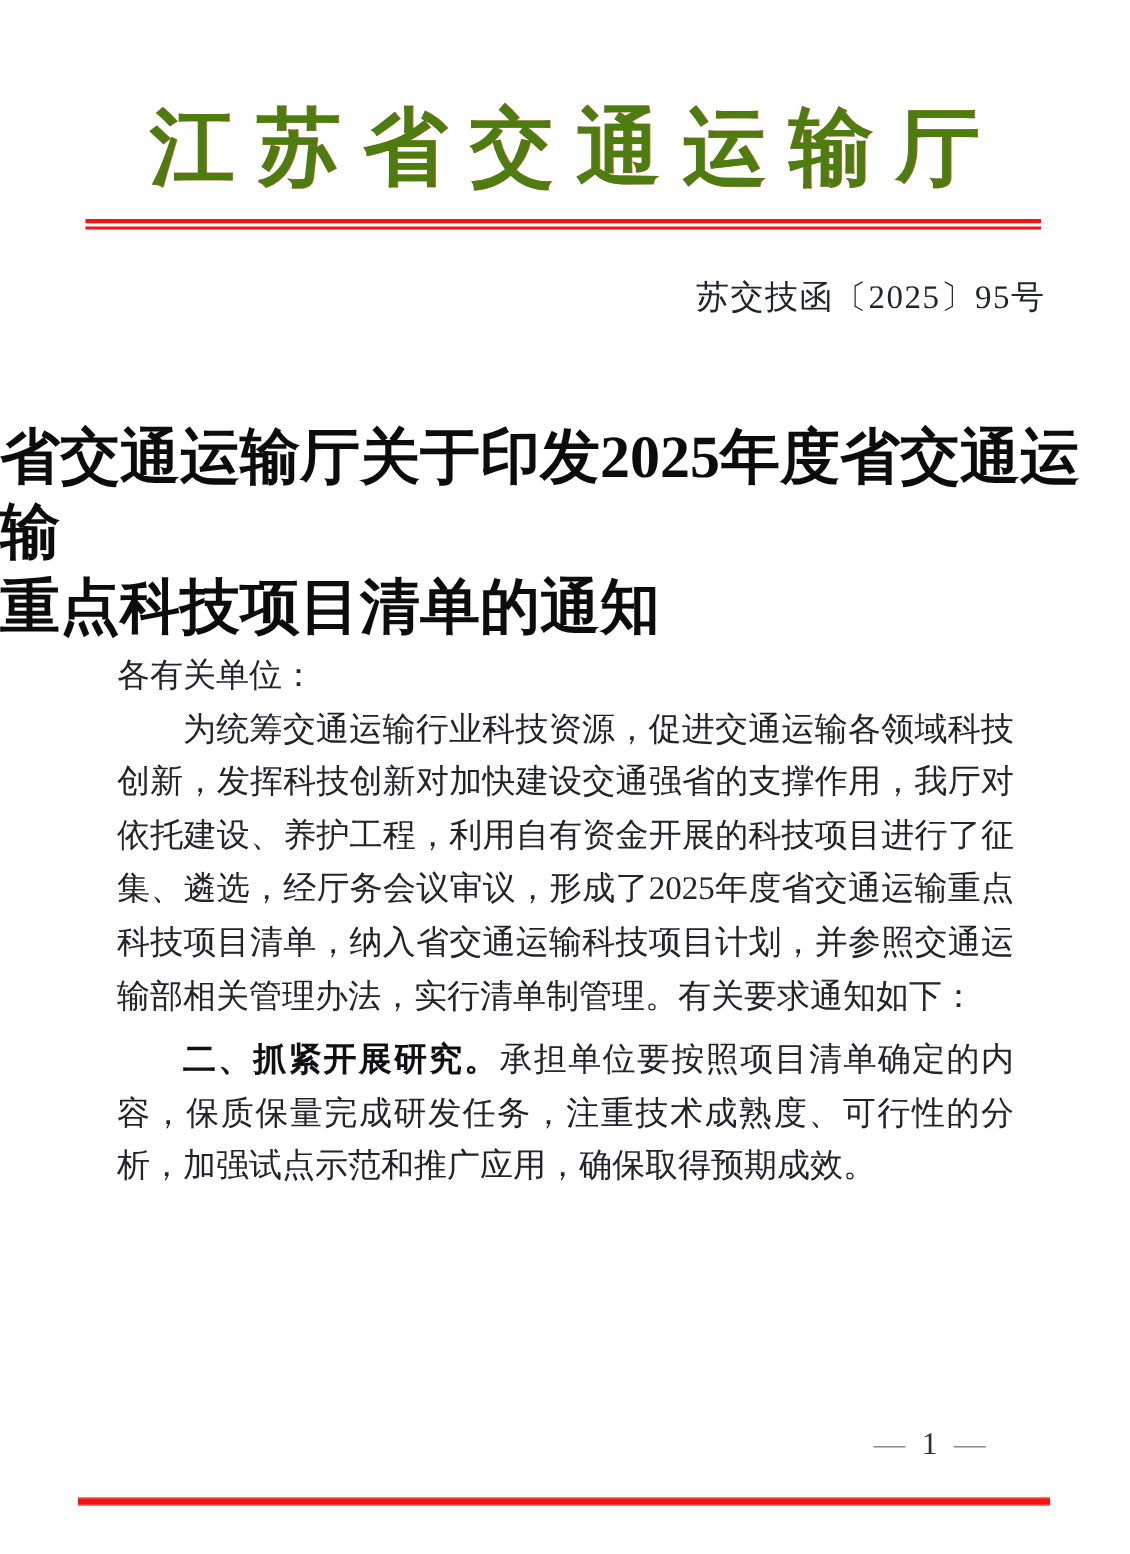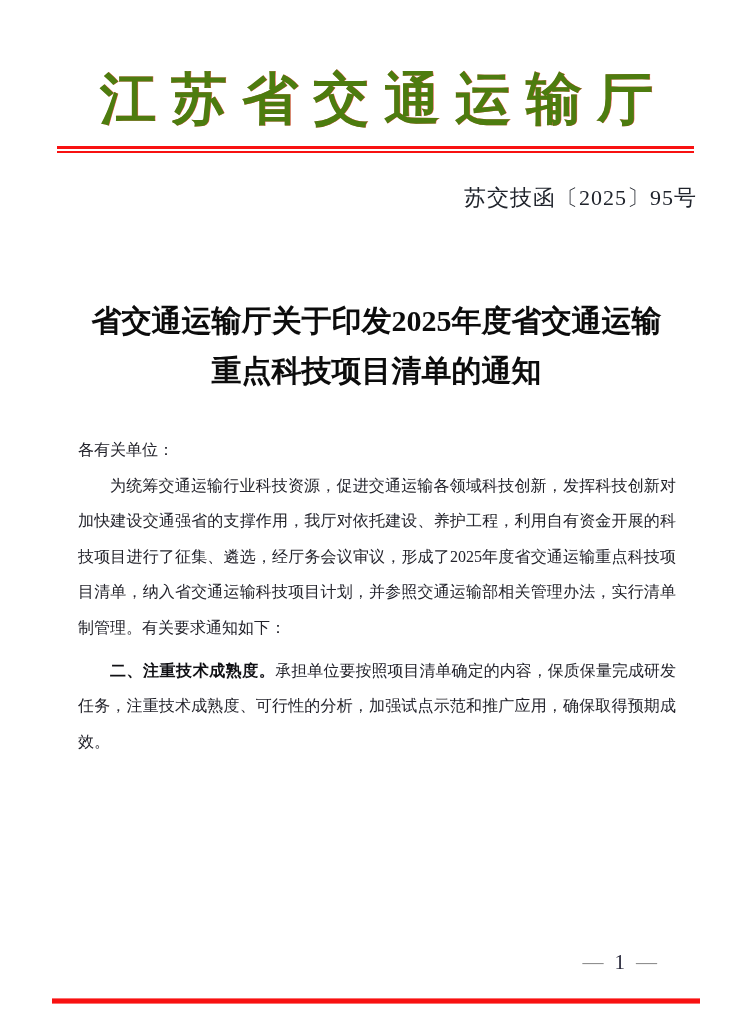--- a/index.html
+++ b/index.html
@@ -42,33 +42,32 @@
     top: 183px; right: 56px;
     font-size: 22px;
     color: #20242c;
     letter-spacing: 1px;
     white-space: nowrap;
   }
 
   
   .doc-title {
     position: absolute;
-    top: 296px; left: 0; right: 0;
-    text-align: center;
-    font-size: 30px;
+    top: 280px; left: 0; right: 0;
+    font-size: 40px;
     line-height: 50px;
     font-weight: bold;
     color: #0c0c0c;
   }
 
   
   .content {
     position: absolute;
     top: 432px; left: 78px; width: 598px;
-    font-size: 16px;
+    font-size: 22px;
     line-height: 35.6px;
     color: #23232b;
     text-align: justify;
   }
   .salutation { margin: 0; }
   .para { margin: 0; text-indent: 2em; }
   .para + .para { margin-top: 7px; }
   .para-lead {
     font-weight: bold;
     color: #101014;
@@ -113,21 +112,21 @@
     <div>省交通运输厅关于印发2025年度省交通运输</div>
     <div>重点科技项目清单的通知</div>
   </div>
 
   <div class="content">
     <p class="salutation">各有关单位：</p>
 
     <p class="para"><span class="para-lead"></span><span>为统筹交通运输行业科技资源，促进交通运输各领域科技创新，发挥科技创新对加快建设交通强省的支撑作用，我厅对依托建设、养护工程，利用自有资金开展的科技项目进行了征集、遴选，经厅务会议审议，形成了2025年度省交通运输重点科技项目清单，纳入省交通运输科技项目计划，并参照交通运输部相关管理办法，实行清单制管理。有关要求通知如下：</span></p>
 
 
-    <p class="para"><span class="para-lead">二、注重技术成熟度。</span><span>承担单位要按照项目清单确定的内容，保质保量完成研发任务，注重技术成熟度、可行性的分析，加强试点示范和推广应用，确保取得预期成效。</span></p>
+    <p class="para"><span class="para-lead">二、抓紧开展研究。</span><span>承担单位要按照项目清单确定的内容，保质保量完成研发任务，注重技术成熟度、可行性的分析，加强试点示范和推广应用，确保取得预期成效。</span></p>
   </div>
 
   <div class="page-footer">
     <span class="dash">—</span><span class="num">1</span><span class="dash">—</span>
   </div>
 
   <div class="bottom-red-line"></div>
 
 </div>
 

